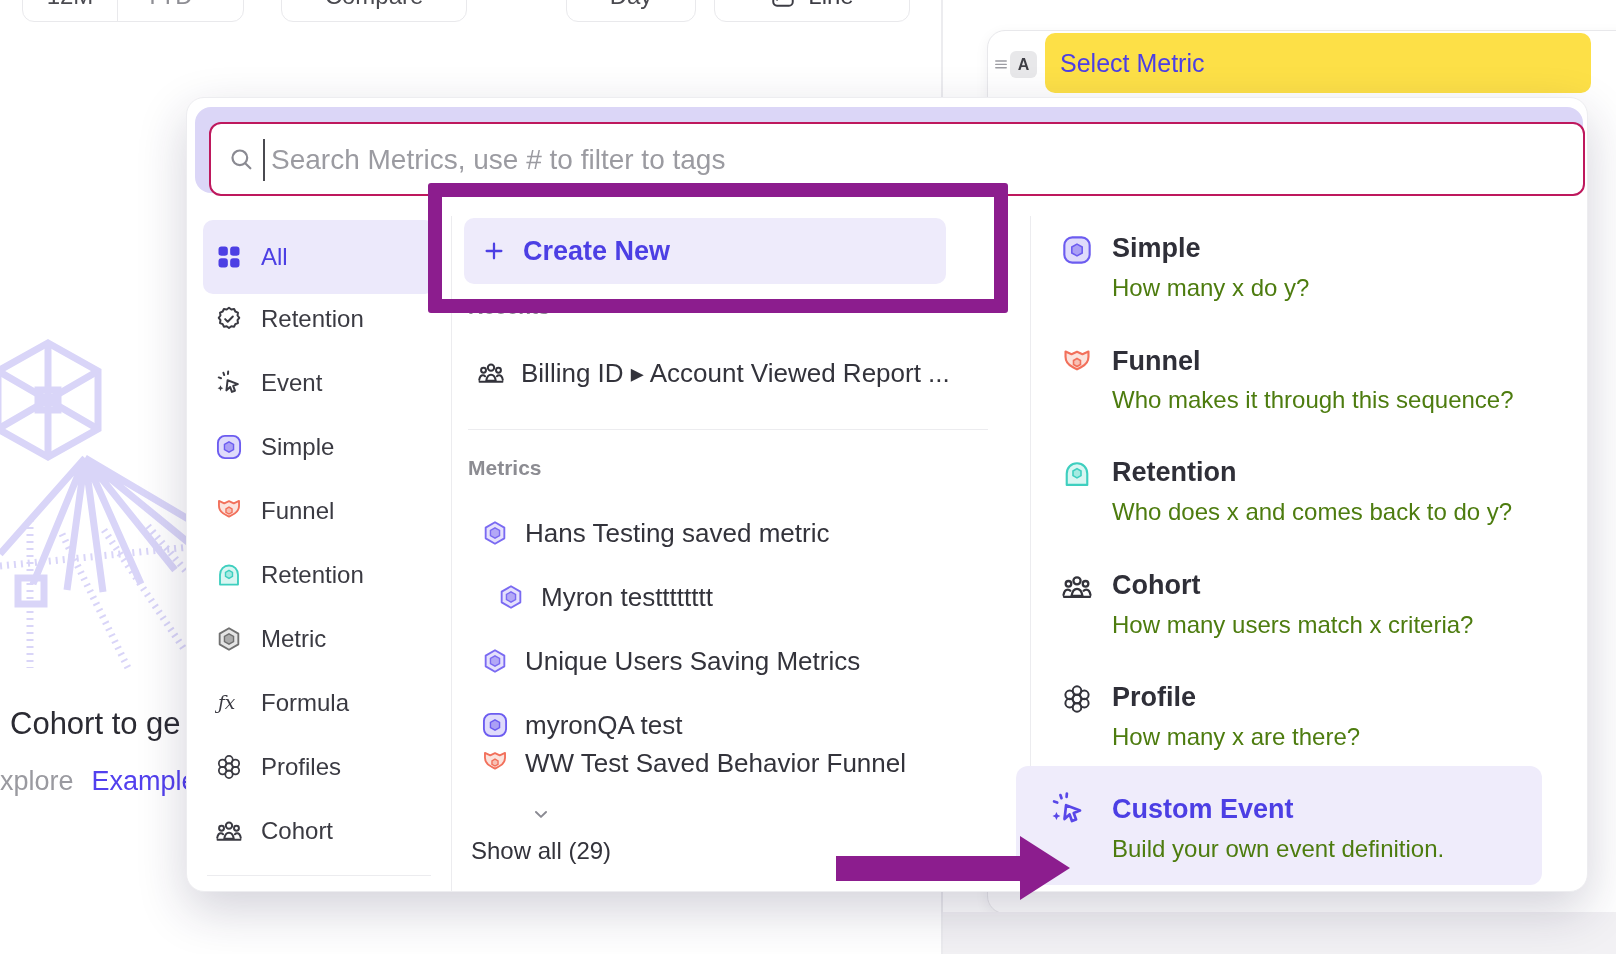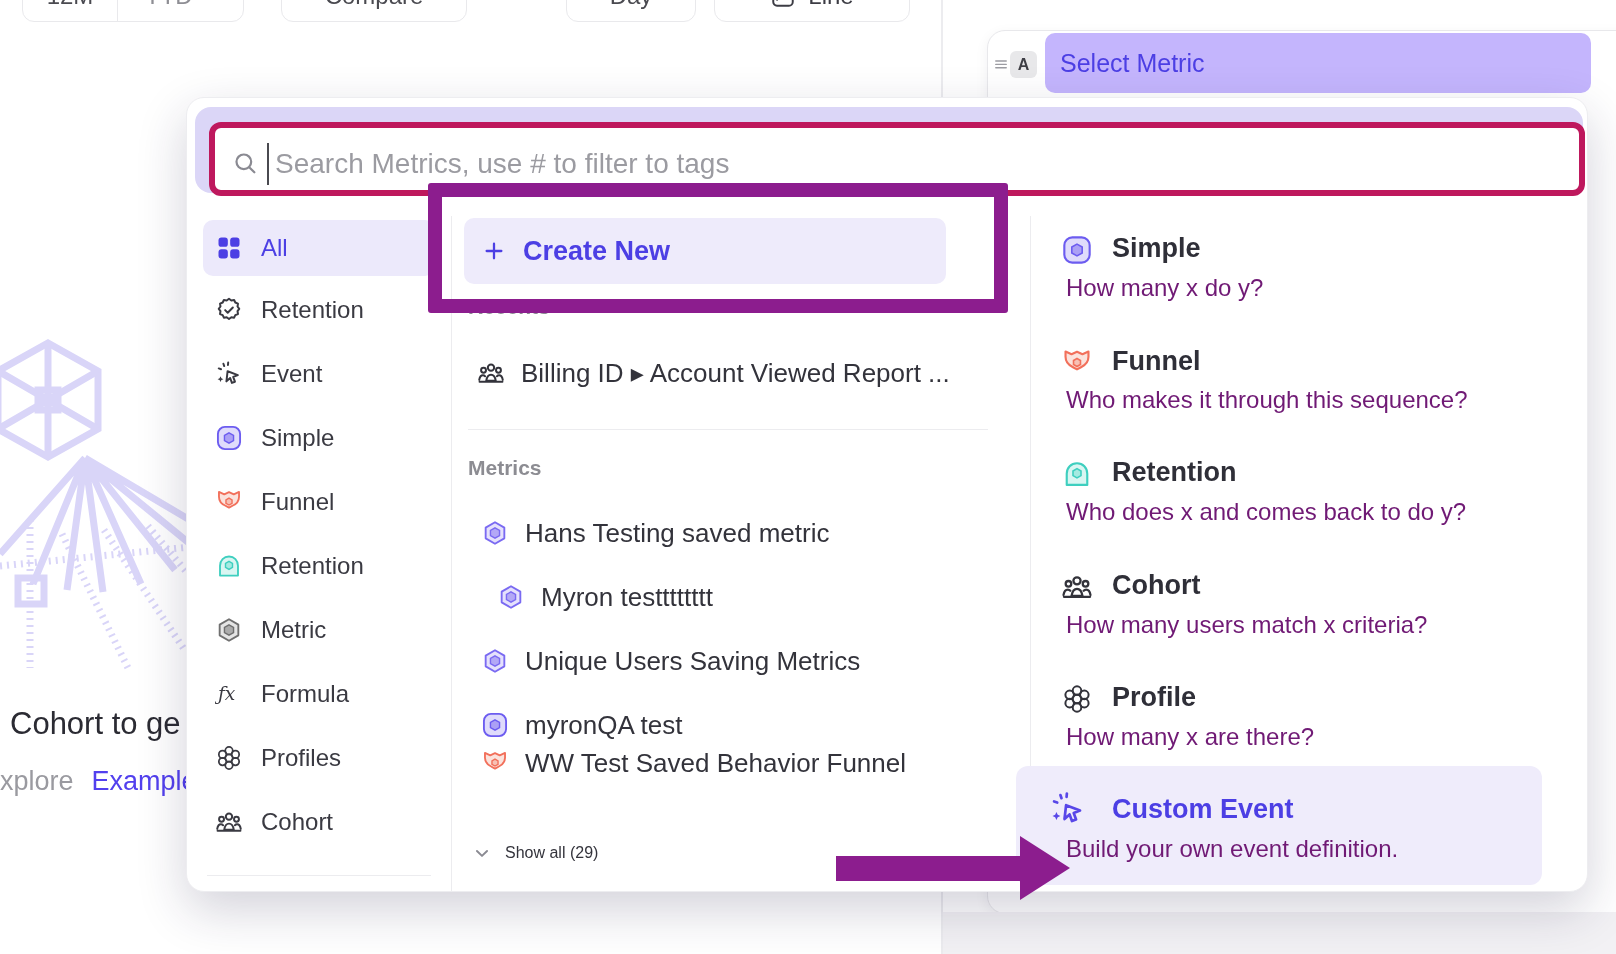--- a/index.html
+++ b/index.html
@@ -26,62 +26,62 @@
   .btn-compare{left:281px;width:186px;}
   .btn-day{left:566px;width:130px;}
   .btn-line{left:714px;width:196px;gap:12px;color:#3C3C44;}
 
   
   .qcard{position:absolute;left:987px;top:30px;width:700px;height:882px;background:#fff;
          border:1.5px solid #E8E8EB;border-radius:18px;box-shadow:0 4px 14px rgba(30,30,50,.06);z-index:2;}
   .drag-handle{position:absolute;left:4px;top:24px;color:#9C9CA2;}
   .series-badge{position:absolute;left:22px;top:20px;width:27px;height:27px;background:#E8E8EA;border-radius:6px;
                 display:flex;align-items:center;justify-content:center;font-size:16px;font-weight:700;color:#3F3F45;}
-  .metric-pill{position:absolute;left:57px;top:2px;width:546px;height:60px;background:#c4b5fd;border-radius:10px;
+  .metric-pill{position:absolute;left:57px;top:2px;width:546px;height:60px;background:#fde047;border-radius:10px;
                display:flex;align-items:center;padding-left:15px;box-sizing:border-box;
                font-size:25px;font-weight:500;color:#4C3FE4;}
 
   
   .popup{position:absolute;left:186px;top:97px;width:1400px;height:793px;background:#fff;border-radius:18px;
          border:1px solid #EDEDF0;box-shadow:0 18px 50px rgba(35,30,70,.20);z-index:10;overflow:hidden;}
   .search-halo{position:absolute;left:8px;top:9px;width:1388px;height:86px;background:#DBD6F7;border-radius:16px;}
-  .search-box{position:absolute;left:14px;top:15px;width:1376px;height:74px;background:#fff;border:6px solid #be185d;
+  .search-box{position:absolute;left:14px;top:15px;width:1376px;height:74px;background:#fff;border:2px solid #be185d;
               border-radius:12px;box-sizing:border-box;}
   .search-box .sicon{position:absolute;left:16px;top:21px;color:#8A8A92;}
   .search-caret{position:absolute;left:52px;top:15px;width:2px;height:42px;background:#4A4A50;}
   .search-input{position:absolute;left:58px;top:0;width:1280px;height:70px;border:none;outline:none;
                 font-family:"Liberation Sans",sans-serif;font-size:28px;color:#33333B;background:transparent;}
   .search-input::placeholder{color:#9B9BA1;opacity:1;}
 
   .vdiv{position:absolute;width:1px;background:#ECECEF;}
   .hdiv{position:absolute;height:1px;background:#ECECEF;}
 
   
-  .cat-row{position:absolute;left:16px;width:232px;height:56px;display:flex;align-items:center;gap:18px;
+  .cat-row{position:absolute;left:16px;width:232px;height:74px;display:flex;align-items:center;gap:18px;
            padding-left:12px;box-sizing:border-box;border-radius:10px;font-size:24px;font-weight:500;color:#3A3A42;}
   .cat-row .ic{width:28px;height:28px;color:#3A3A42;}
   .cat-row.sel{background:#ECE9FB;color:#4C3FE4;}
   .cat-row.sel .ic{color:#4C3FE4;}
 
   
   .create-btn{position:absolute;left:277px;top:120px;width:482px;height:66px;background:#EEEBFB;border-radius:10px;
               display:flex;align-items:center;gap:16px;padding-left:17px;box-sizing:border-box;
               font-size:27px;font-weight:600;color:#4C3FE4;}
   .create-btn .ic{color:#4C3FE4;}
   .sec-label{position:absolute;left:281px;font-size:21px;font-weight:700;color:#8C8C92;}
   .m-row{position:absolute;display:flex;align-items:center;gap:16px;height:60px;
          font-size:26px;font-weight:500;color:#33333B;white-space:nowrap;}
   .m-row .ic{width:28px;height:28px;color:#33333B;}
-  .showall{position:absolute;left:284px;top:725px;height:60px;display:flex;align-items:center;gap:12px;
-           font-size:16px;font-weight:500;color:#33333B;}
+  .showall{position:absolute;left:284px;top:705px;height:60px;display:flex;align-items:center;gap:12px;
+           font-size:24px;font-weight:500;color:#33333B;flex-direction:column;}
   .showall .ic{color:#8A8A92;}
 
   
   .type-title{position:absolute;left:925px;font-size:27px;font-weight:600;color:#2F2F38;white-space:nowrap;}
-  .type-desc{position:absolute;left:879px;font-size:24px;color:#701a75;white-space:nowrap;}
+  .type-desc{position:absolute;left:925px;font-size:24px;color:#4d7c0f;white-space:nowrap;}
   .type-icon{position:absolute;left:874px;}
   .custom-block{position:absolute;left:829px;top:668px;width:526px;height:119px;background:#EFECFB;border-radius:12px;}
   .t-accent{color:#4C3FE4 !important;}
 
   
   .anno-rect{position:absolute;left:428px;top:183px;width:580px;height:130px;box-sizing:border-box;
              border:14px solid #8C1D8E;border-radius:3px;z-index:50;}
   .anno-arrow{position:absolute;z-index:60;}
   .anno-arrow .shaft{position:absolute;left:836px;top:856px;width:184px;height:25px;background:#8C1D8E;}
   .anno-arrow .head{position:absolute;left:1020px;top:836px;width:0;height:0;

